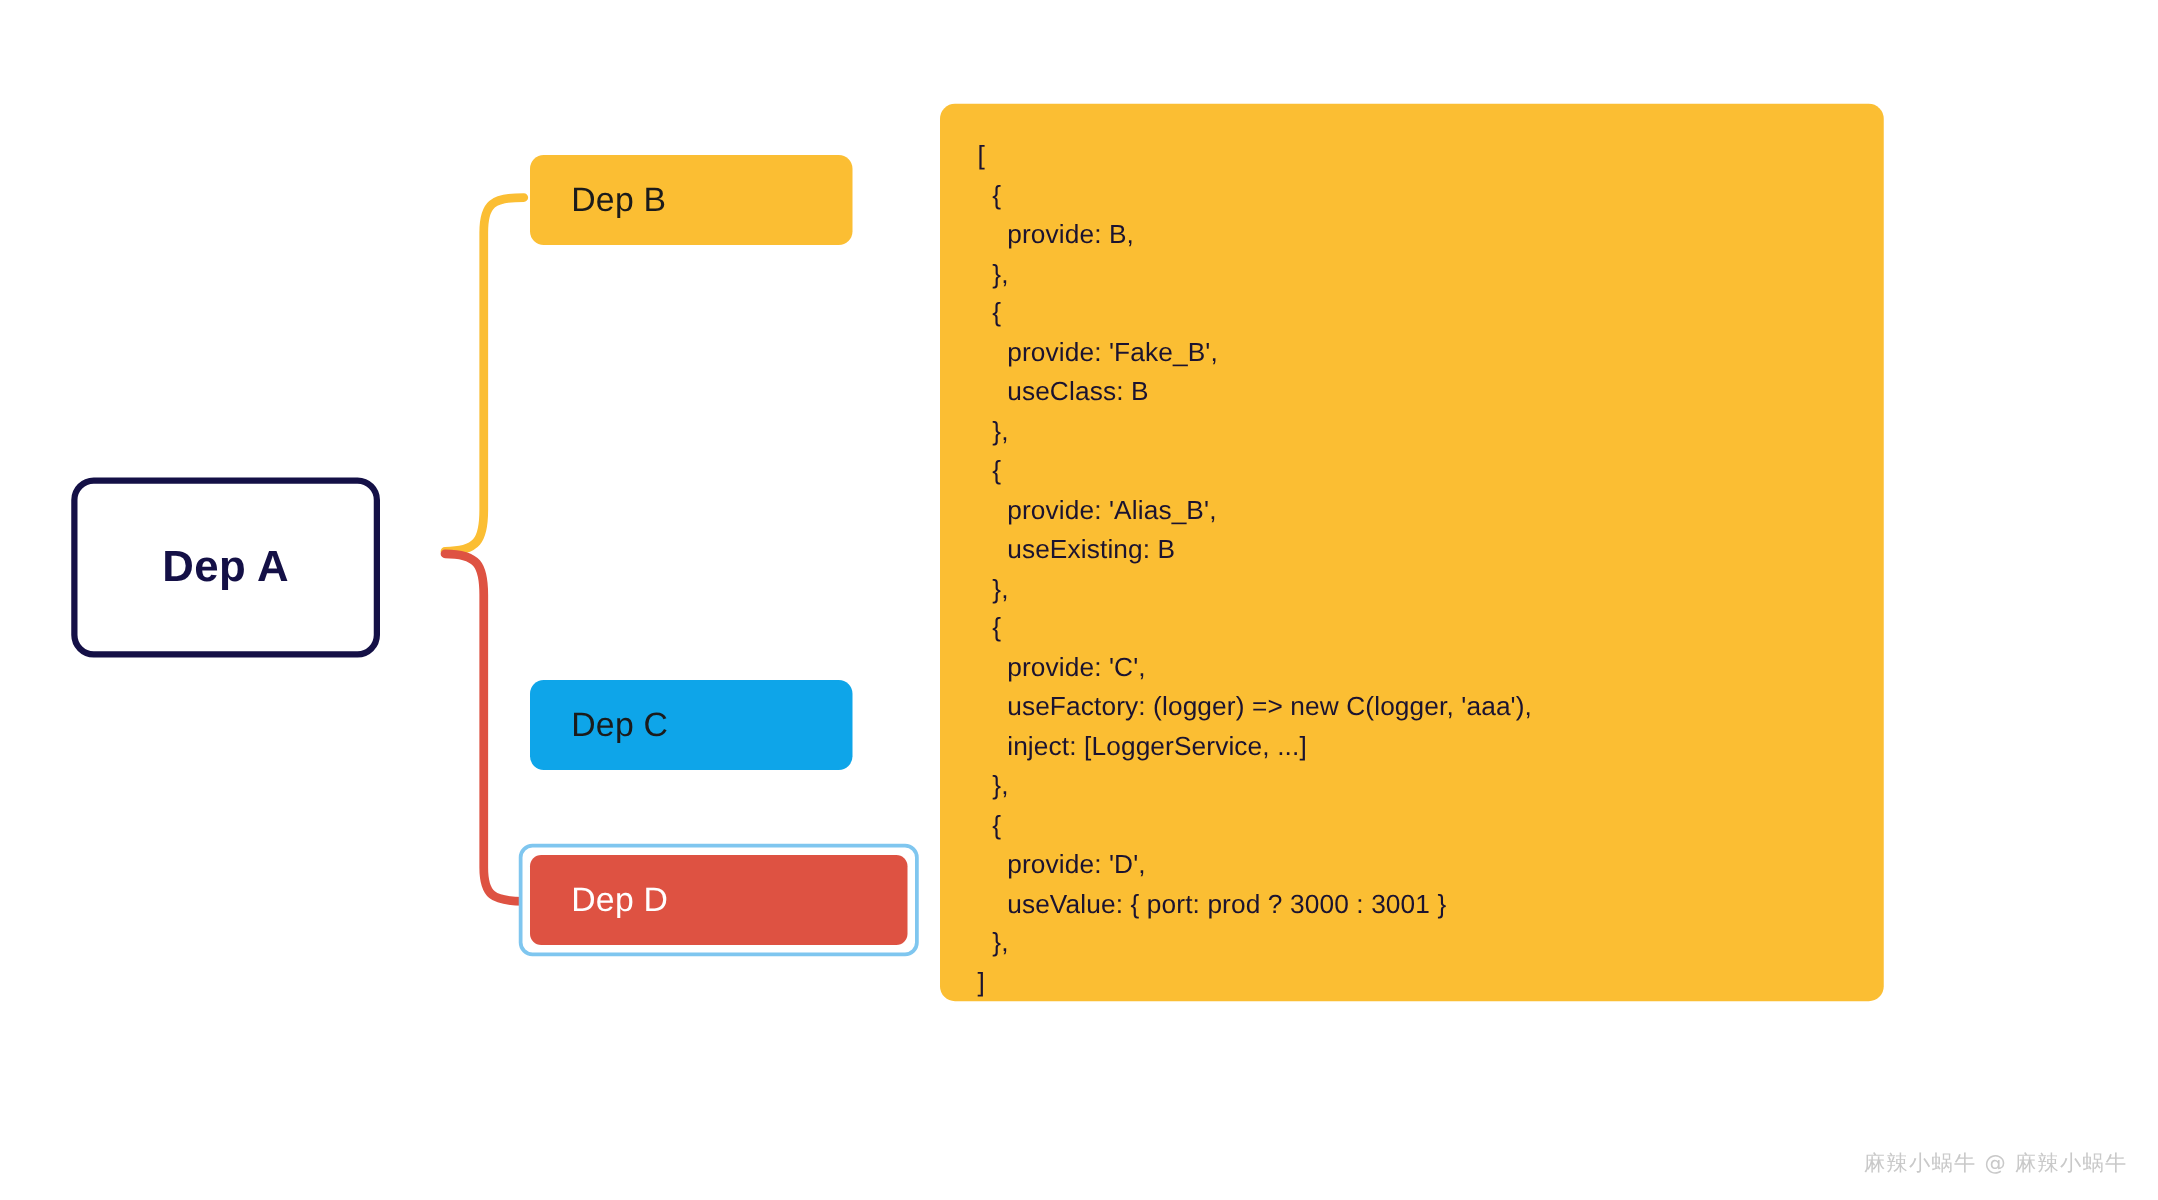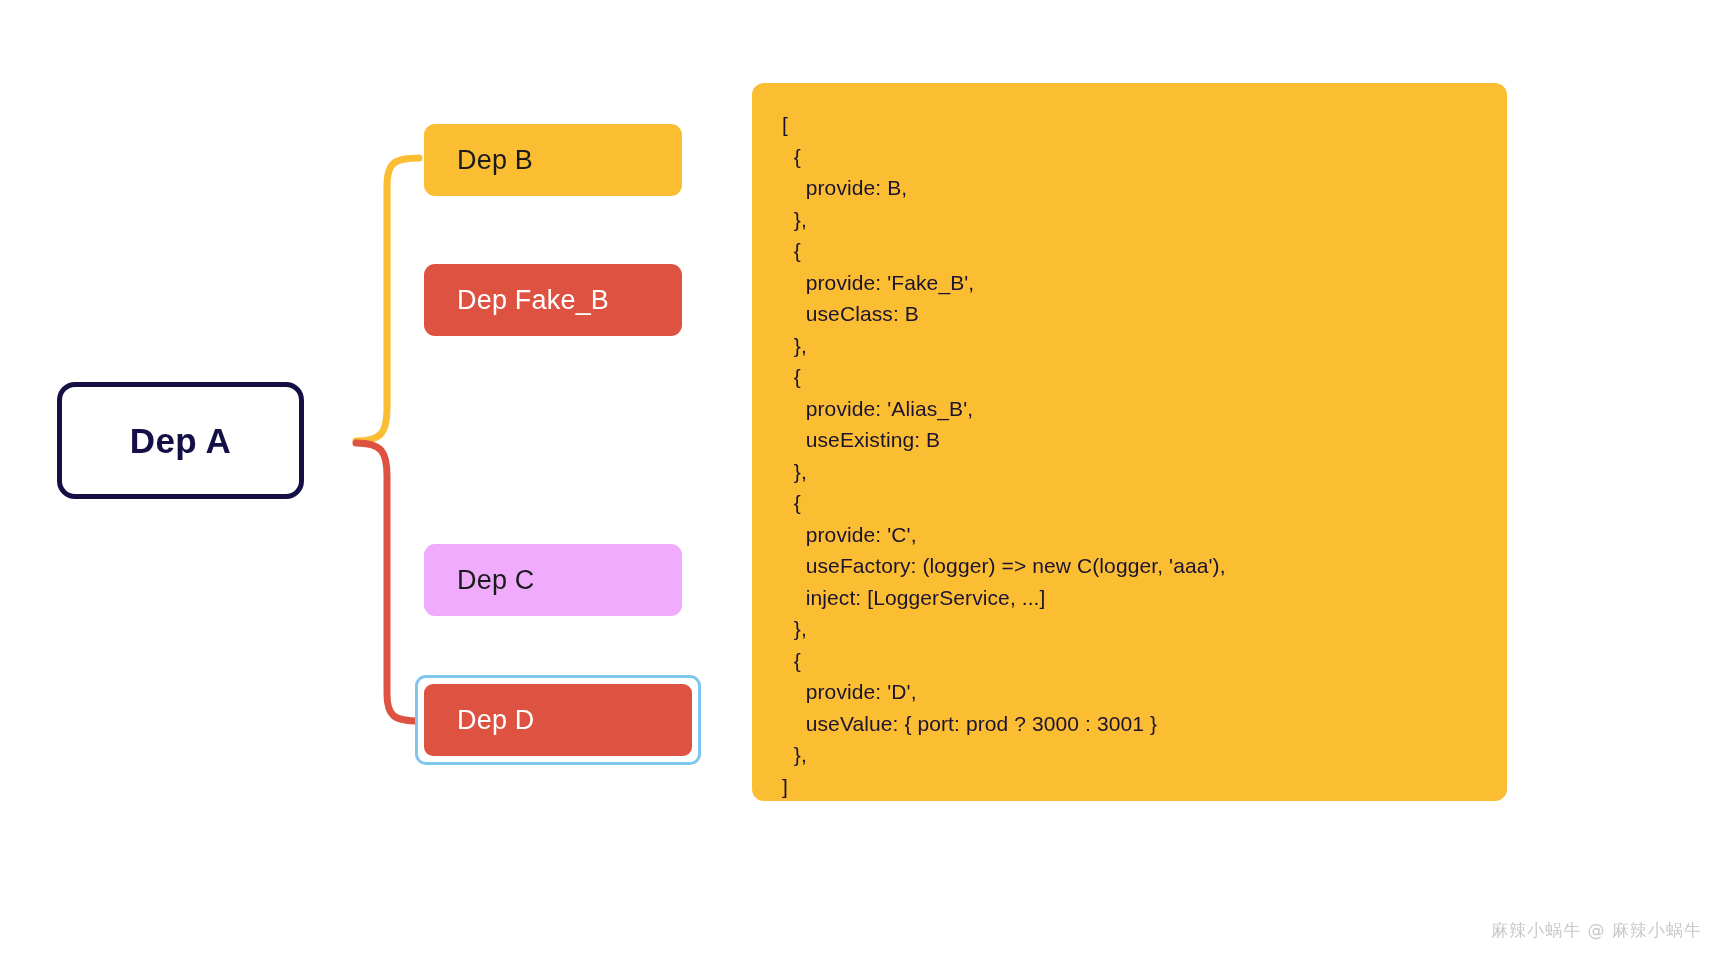--- a/index.html
+++ b/index.html
@@ -32,21 +32,21 @@
     height: 960px;
     pointer-events: none;
   }
 
   
   .root-node {
     position: absolute;
     left: 57px;
     top: 382px;
     width: 247px;
-    height: 117px;
+    height: 144px;
     box-sizing: border-box;
     border: 5px solid #141046;
     border-radius: 18px;
     background: #ffffff;
     display: flex;
     align-items: center;
     justify-content: center;
   }
   .root-node .label {
     font-size: 35px;
@@ -73,29 +73,29 @@
     font-weight: 400;
     letter-spacing: 0.2px;
     line-height: 1;
   }
   .chip-dep-b      { top: 124px; background: #FBBE33; }
   .chip-dep-b .chip-label      { color: #1b1b1b; }
   .chip-dep-fake-b { top: 264px; background: #DE5242; }
   .chip-dep-fake-b .chip-label { color: #ffffff; }
   .chip-dep-alias-b{ top: 404px; background: #20307D; }
   .chip-dep-alias-b .chip-label{ color: #ffffff; }
-  .chip-dep-c      { top: 544px; background: #f0abfc; }
+  .chip-dep-c      { top: 544px; background: #0ea5e9; }
   .chip-dep-c .chip-label      { color: #1b1b1b; }
 
   
   .chip-selected-wrap {
     position: absolute;
     left: 415px;
     top: 675px;
-    width: 286px;
+    width: 320px;
     height: 90px;
     box-sizing: border-box;
     border: 3px solid #7FC6EF;
     border-radius: 11px;
     background: #ffffff;
     padding: 6px;
   }
   .chip-selected-wrap .chip-inner {
     width: 100%;
     height: 100%;
@@ -161,23 +161,20 @@
   </svg>
 
   <div class="root-node">
     <span class="label">Dep A</span>
   </div>
 
   <div class="chip chip-dep-b">
     <span class="chip-label">Dep B</span>
   </div>
 
-  <div class="chip chip-dep-fake-b">
-    <span class="chip-label">Dep Fake_B</span>
-  </div>
 
 
   <div class="chip chip-dep-c">
     <span class="chip-label">Dep C</span>
   </div>
 
   <div class="chip-selected-wrap">
     <div class="chip-inner">
       <span class="chip-label">Dep D</span>
     </div>

